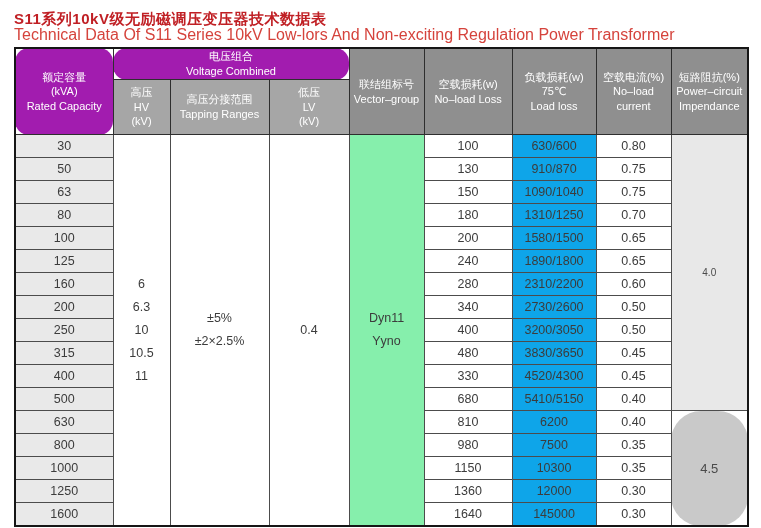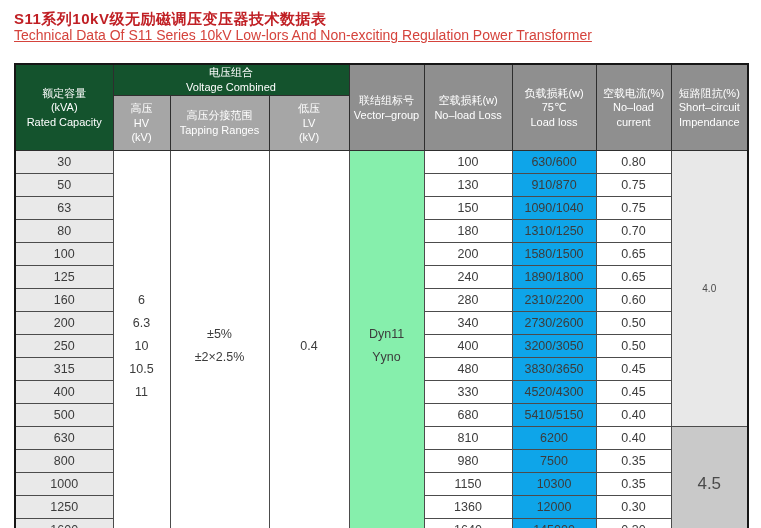--- a/index.html
+++ b/index.html
@@ -9,58 +9,58 @@
     -webkit-font-smoothing:antialiased;
   }
   .page{padding:10px 14px 0 14px;}
 
   
   .title-zh{
     color:#c01f24;font-size:15px;font-weight:bold;
     line-height:18px;letter-spacing:.5px;
   }
   .title-en{
-    color:#d5433c;font-size:14px;font-weight:normal;
-    line-height:14px;margin-bottom:21px;text-decoration:underline;
+    color:#d5433c;font-size:16px;font-weight:normal;
+    line-height:14px;margin-bottom:5px;
   }
 
   
   table.spec{
     border-collapse:collapse;table-layout:fixed;
     width:733px;
     border:2px solid #161616;
   }
   th,td{
     border:1px solid #4c4c4c;
     text-align:center;vertical-align:middle;
     padding:0;overflow:hidden;
   }
   thead th{
     color:#ffffff;font-weight:normal;font-size:11px;
     line-height:1.32;white-space:pre-line;
     border-color:#2e2e2e;
   }
   thead tr.tier1 th{height:30px;}
   thead tr.tier2 th{height:54px;}
-  .h-dark {background:#14532d;}
+  .h-dark {background:#a21caf;border-radius:14px;}
   .h-mid  {background:#8f8f8f;}
   .h-light{background:#a6a6a6;}
 
   tbody td{
     font-size:12.5px;color:#3c3c3c;height:22px;
   }
   td.cell-capacity{background:#e9e9e9;}
   td.cell-white{background:#ffffff;}
   td.cell-gray{background:#0ea5e9;}
   td.cell-merged{
     background:#ffffff;white-space:pre-line;line-height:23px;font-size:12.5px;
   }
   td.cell-vector{background:#86efac;white-space:pre-line;line-height:23px;}
   td.cell-imp40{background:#e8e8e8;font-size:10px;color:#4a4a4a;}
-  td.cell-imp45{background:#c9c9c9;font-size:17px;color:#4a4a4a;}
+  td.cell-imp45{background:#c9c9c9;font-size:13px;color:#4a4a4a;border-radius:30px;}
 </style>
 </head>
 <body>
 
 <div class="page">
   <div class="title-zh">S11系列10kV级无励磁调压变压器技术数据表</div>
   <div class="title-en">Technical Data Of S11  Series 10kV Low-lors And Non-exciting Regulation Power Transformer</div>
 
   <table class="spec">
     <colgroup>
@@ -85,21 +85,21 @@
 Vector–group</th>
         <th rowspan="2" class="h-mid">空载损耗(w)
 No–load Loss</th>
         <th rowspan="2" class="h-mid">负载损耗(w)
 75℃
 Load loss</th>
         <th rowspan="2" class="h-mid">空载电流(%)
 No–load
 current</th>
         <th rowspan="2" class="h-mid">短路阻抗(%)
-Short–circuit
+Power–circuit
 Impendance</th>
       </tr>
       <tr class="tier2">
         <th class="h-light">高压
 HV
 (kV)</th>
         <th class="h-light">高压分接范围
 Tapping Ranges</th>
         <th class="h-light">低压
 LV

